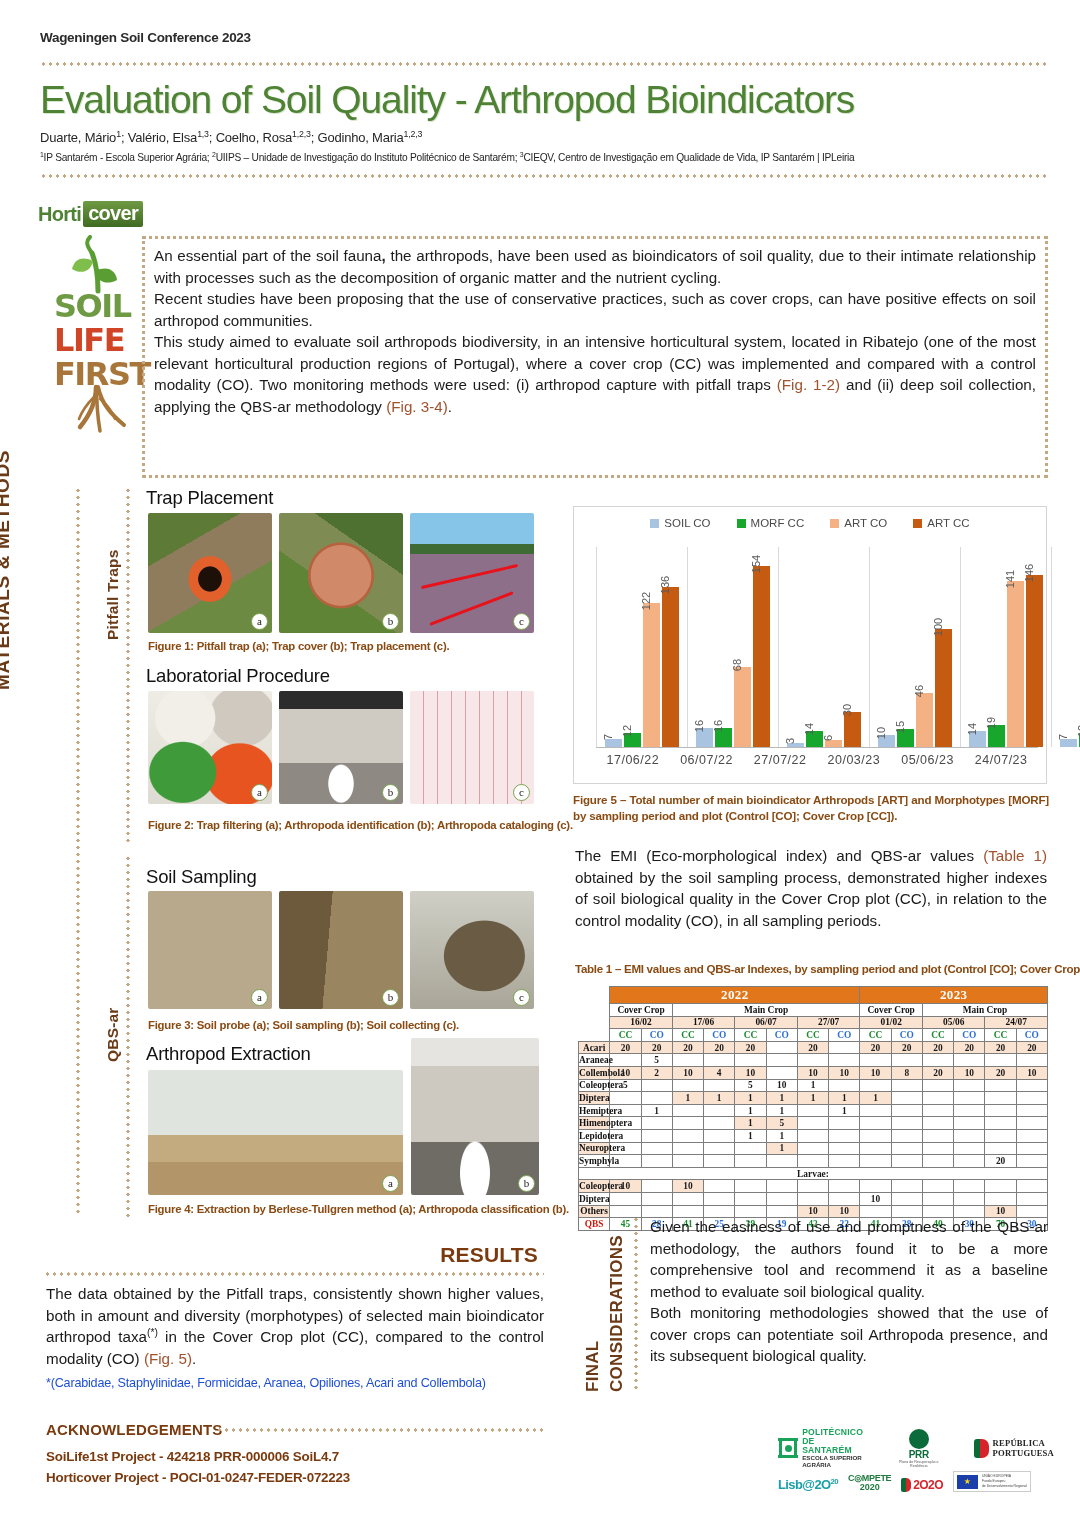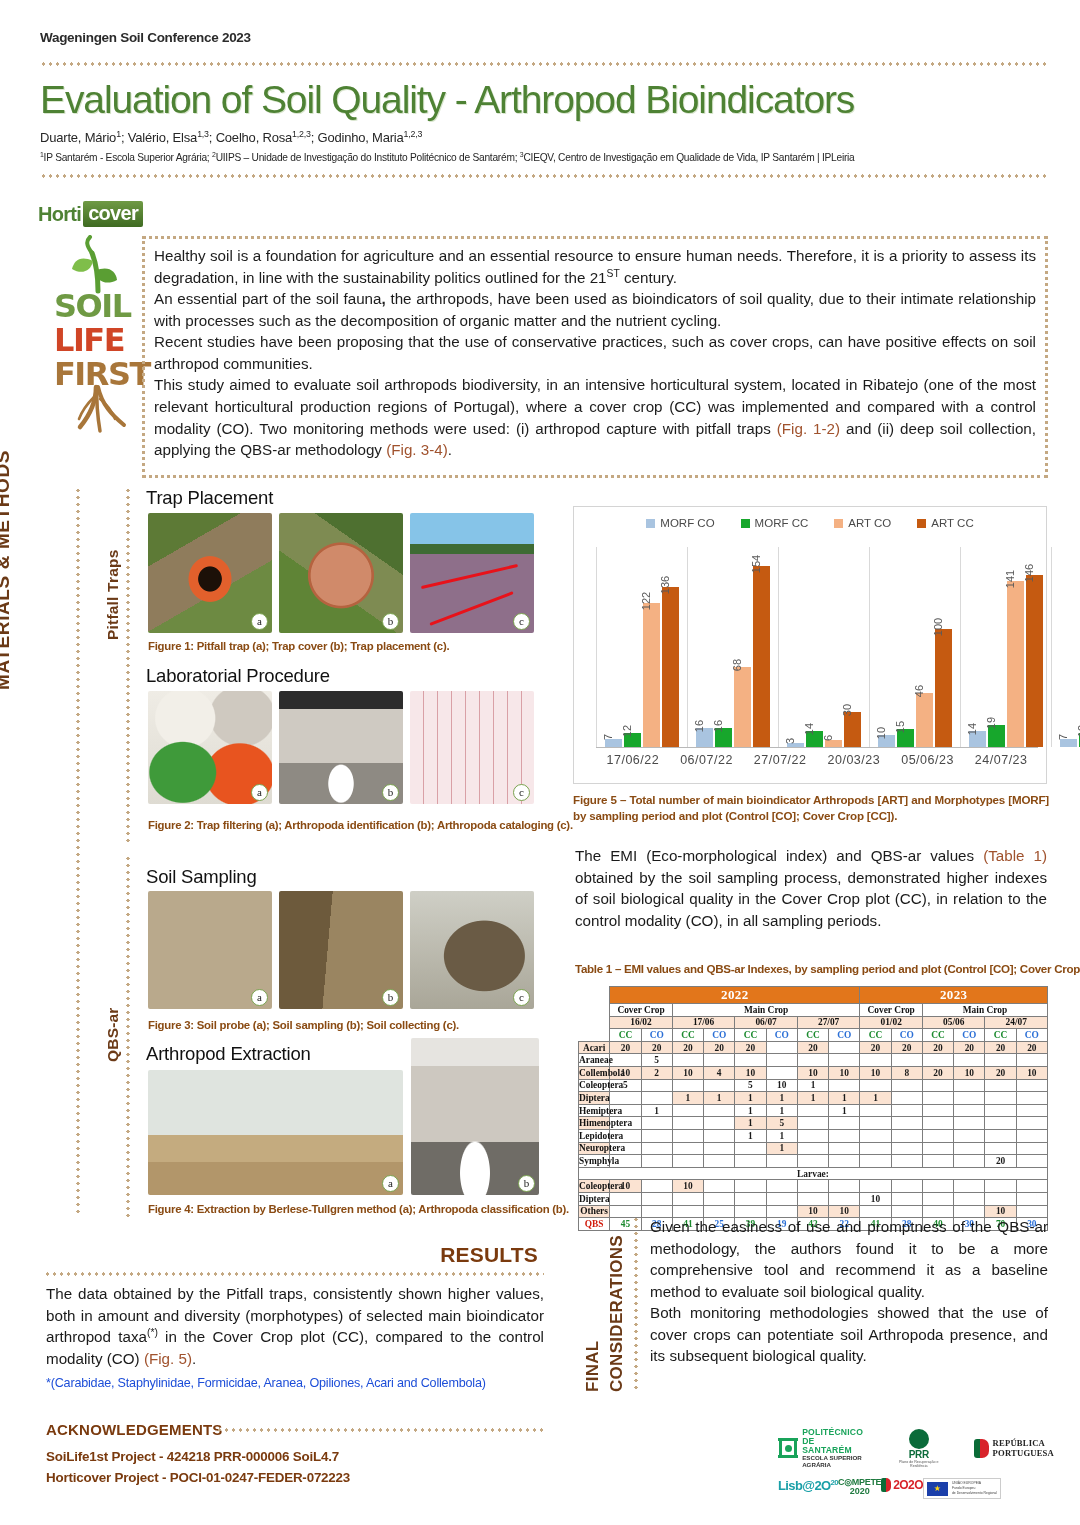--- a/index.html
+++ b/index.html
@@ -318,21 +318,21 @@
   #ack-rule { position: absolute; left: 216px; top: 1428px; width: 330px; }
   #ack-lines {
     position: absolute; left: 46px; top: 1447px;
     font-size: 13.4px; font-weight: bold; color: #7a3a0e; line-height: 1.55;
     letter-spacing: -0.2px;
   }
 
   
   #footer-logos { position: absolute; left: 778px; top: 1428px; width: 276px; }
   .logo-row1 { display: flex; align-items: center; gap: 27px; }
-  .logo-row2 { display: flex; align-items: flex-start; margin-top: 10px; }
+  .logo-row2 { display: flex; align-items: flex-end; gap: 10px; margin-top: 3px; }
   .ipsantarem { display: flex; align-items: center; gap: 5px; }
   .ips-mark { width: 20px; height: 22px; position: relative; }
   .ips-mark i {
     position: absolute; background: #19a35a; display: block;
   }
   .ips-txt { line-height: 1.05; }
   .ips-txt b { display: block; font-size: 8.6px; color: #19a35a; letter-spacing: .2px; }
   .ips-txt s { display: block; font-size: 6.2px; color: #333; text-decoration: none; font-weight: bold; }
   .prr { text-align: center; }
   .prr-circ {
@@ -385,21 +385,20 @@
     <path d="M51 152 C50 172 52 184 54 196" stroke="#a8763a" stroke-width="3.5" fill="none" stroke-linecap="round"></path>
     <path d="M48 162 C40 170 36 176 33 184" stroke="#a8763a" stroke-width="2.6" fill="none" stroke-linecap="round"></path>
     <path d="M54 164 C62 170 66 176 69 184" stroke="#a8763a" stroke-width="2.4" fill="none" stroke-linecap="round"></path>
   </svg>
   <div class="slf-word" id="slf-soil">SOIL</div>
   <div class="slf-word" id="slf-life">LIFE</div>
   <div class="slf-word" id="slf-first">FIRST</div>
 </div>
 
 <div id="intro-box">
-  <p>Healthy soil is a foundation for agriculture and an essential resource to ensure human needs. Therefore, it is a priority to assess its degradation, in line with the sustainability politics outlined for the 21<sup>ST</sup> century.</p>
   <p>An essential part of the soil fauna<b>,</b> the arthropods, have been used as bioindicators of soil quality, due to their intimate relationship with processes such as the decomposition of organic matter and the nutrient cycling.</p>
   <p>Recent studies have been proposing that the use of conservative practices, such as cover crops, can have positive effects on soil arthropod communities.</p>
   <p>This study aimed to evaluate soil arthropods biodiversity, in an intensive horticultural system, located in Ribatejo (one of the most relevant horticultural production regions of Portugal), where a cover crop (CC) was implemented and compared with a control modality (CO). Two monitoring methods were used: (i) arthropod capture with pitfall traps <span class="fig-ref">(Fig. 1-2)</span> and (ii) deep soil collection, applying the QBS-ar methodology <span class="fig-ref">(Fig. 3-4)</span>.</p>
 </div>
 
 <div id="mm-rule" class="dotrule-v"></div>
 <div id="mm-label">MATERIALS &amp; METHODS</div>
 <div id="pf-rule" class="dotrule-v"></div>
 <div id="pf-label">Pitfall Traps</div>
 <div id="qbs-rule" class="dotrule-v"></div>
@@ -462,21 +461,21 @@
 
 <div id="results-head">RESULTS</div>
 <div id="results-rule" class="dotrule-h"></div>
 <div id="results-text">The data obtained by the Pitfall traps, consistently shown higher values, both in amount and diversity (morphotypes) of selected main bioindicator arthropod taxa<sup>(*)</sup> in the Cover Crop plot (CC), compared to the control modality (CO) <span class="fig-ref">(Fig. 5)</span>.</div>
 <div id="results-note">*(Carabidae, Staphylinidae, Formicidae, Aranea, Opiliones, Acari and Collembola)</div>
 
 <div id="chart-panel">
   <div id="chart-legend">
       <div class="leg-item">
         <span class="leg-sw" style="background:#a9c4e0"></span>
-        <span>MORF CO</span>
+        <span>SOIL CO</span>
       </div>
       <div class="leg-item">
         <span class="leg-sw" style="background:#17a72c"></span>
         <span>MORF CC</span>
       </div>
       <div class="leg-item">
         <span class="leg-sw" style="background:#f4b183"></span>
         <span>ART CO</span>
       </div>
       <div class="leg-item">

